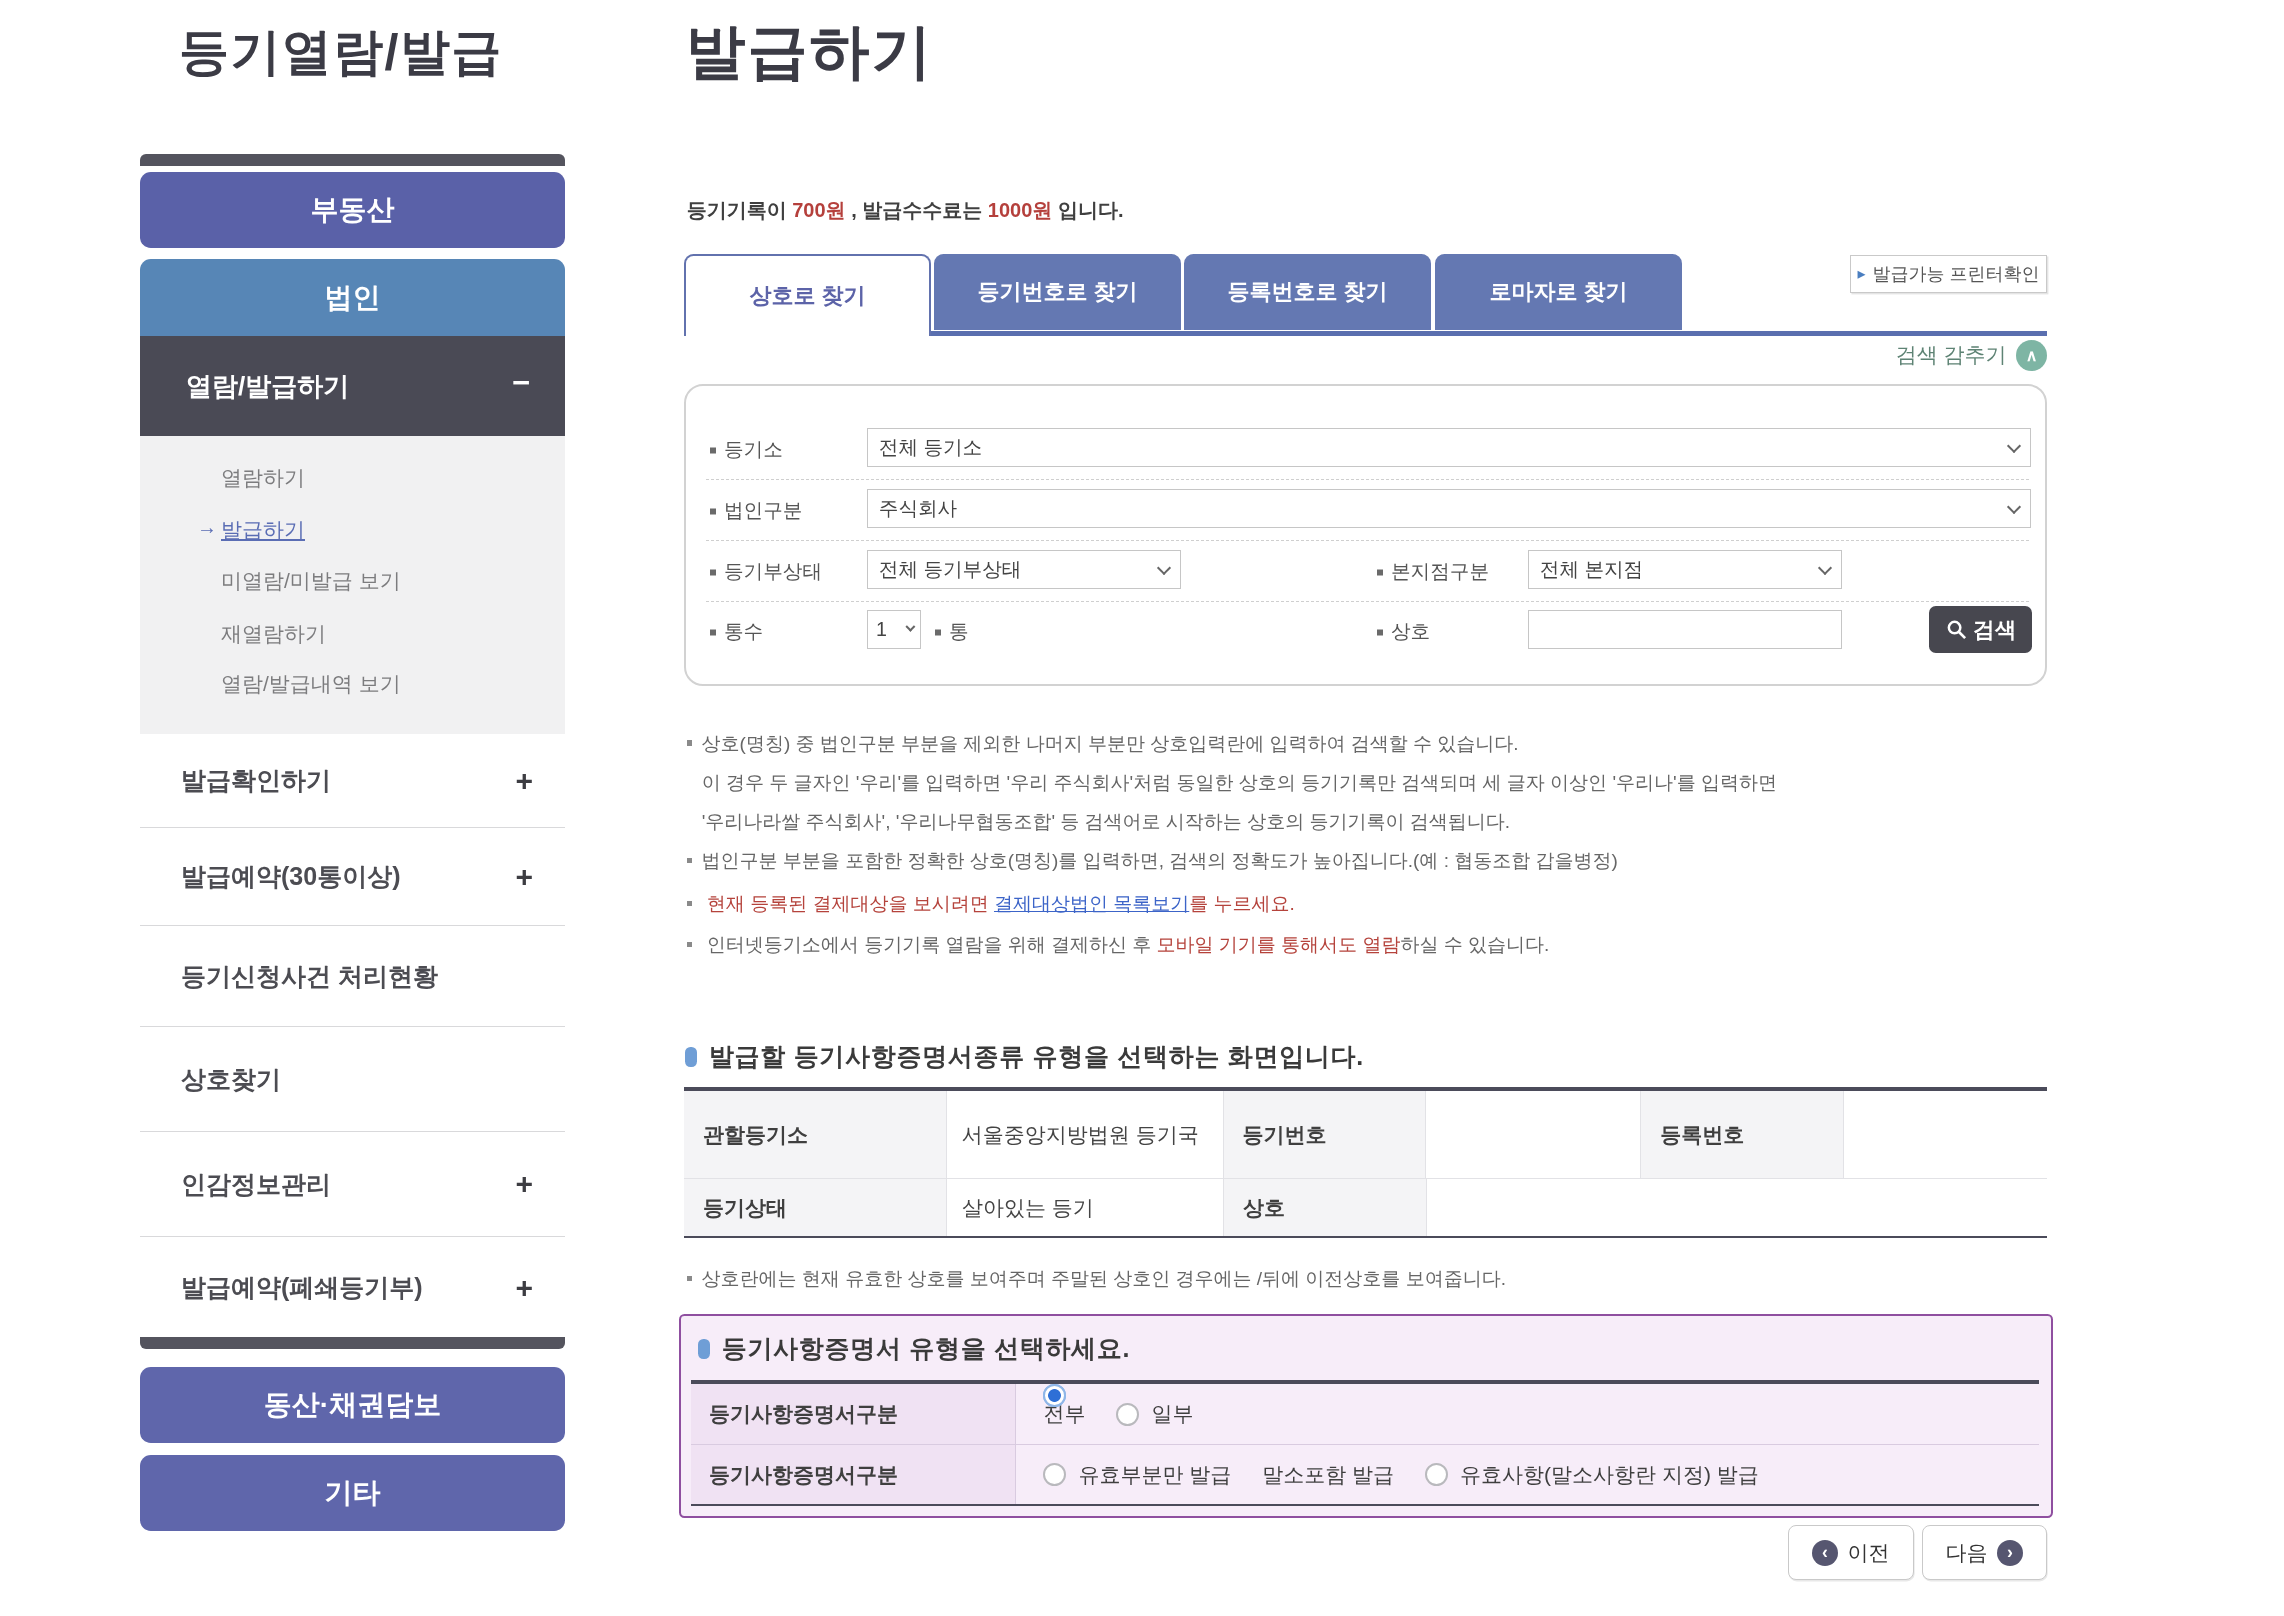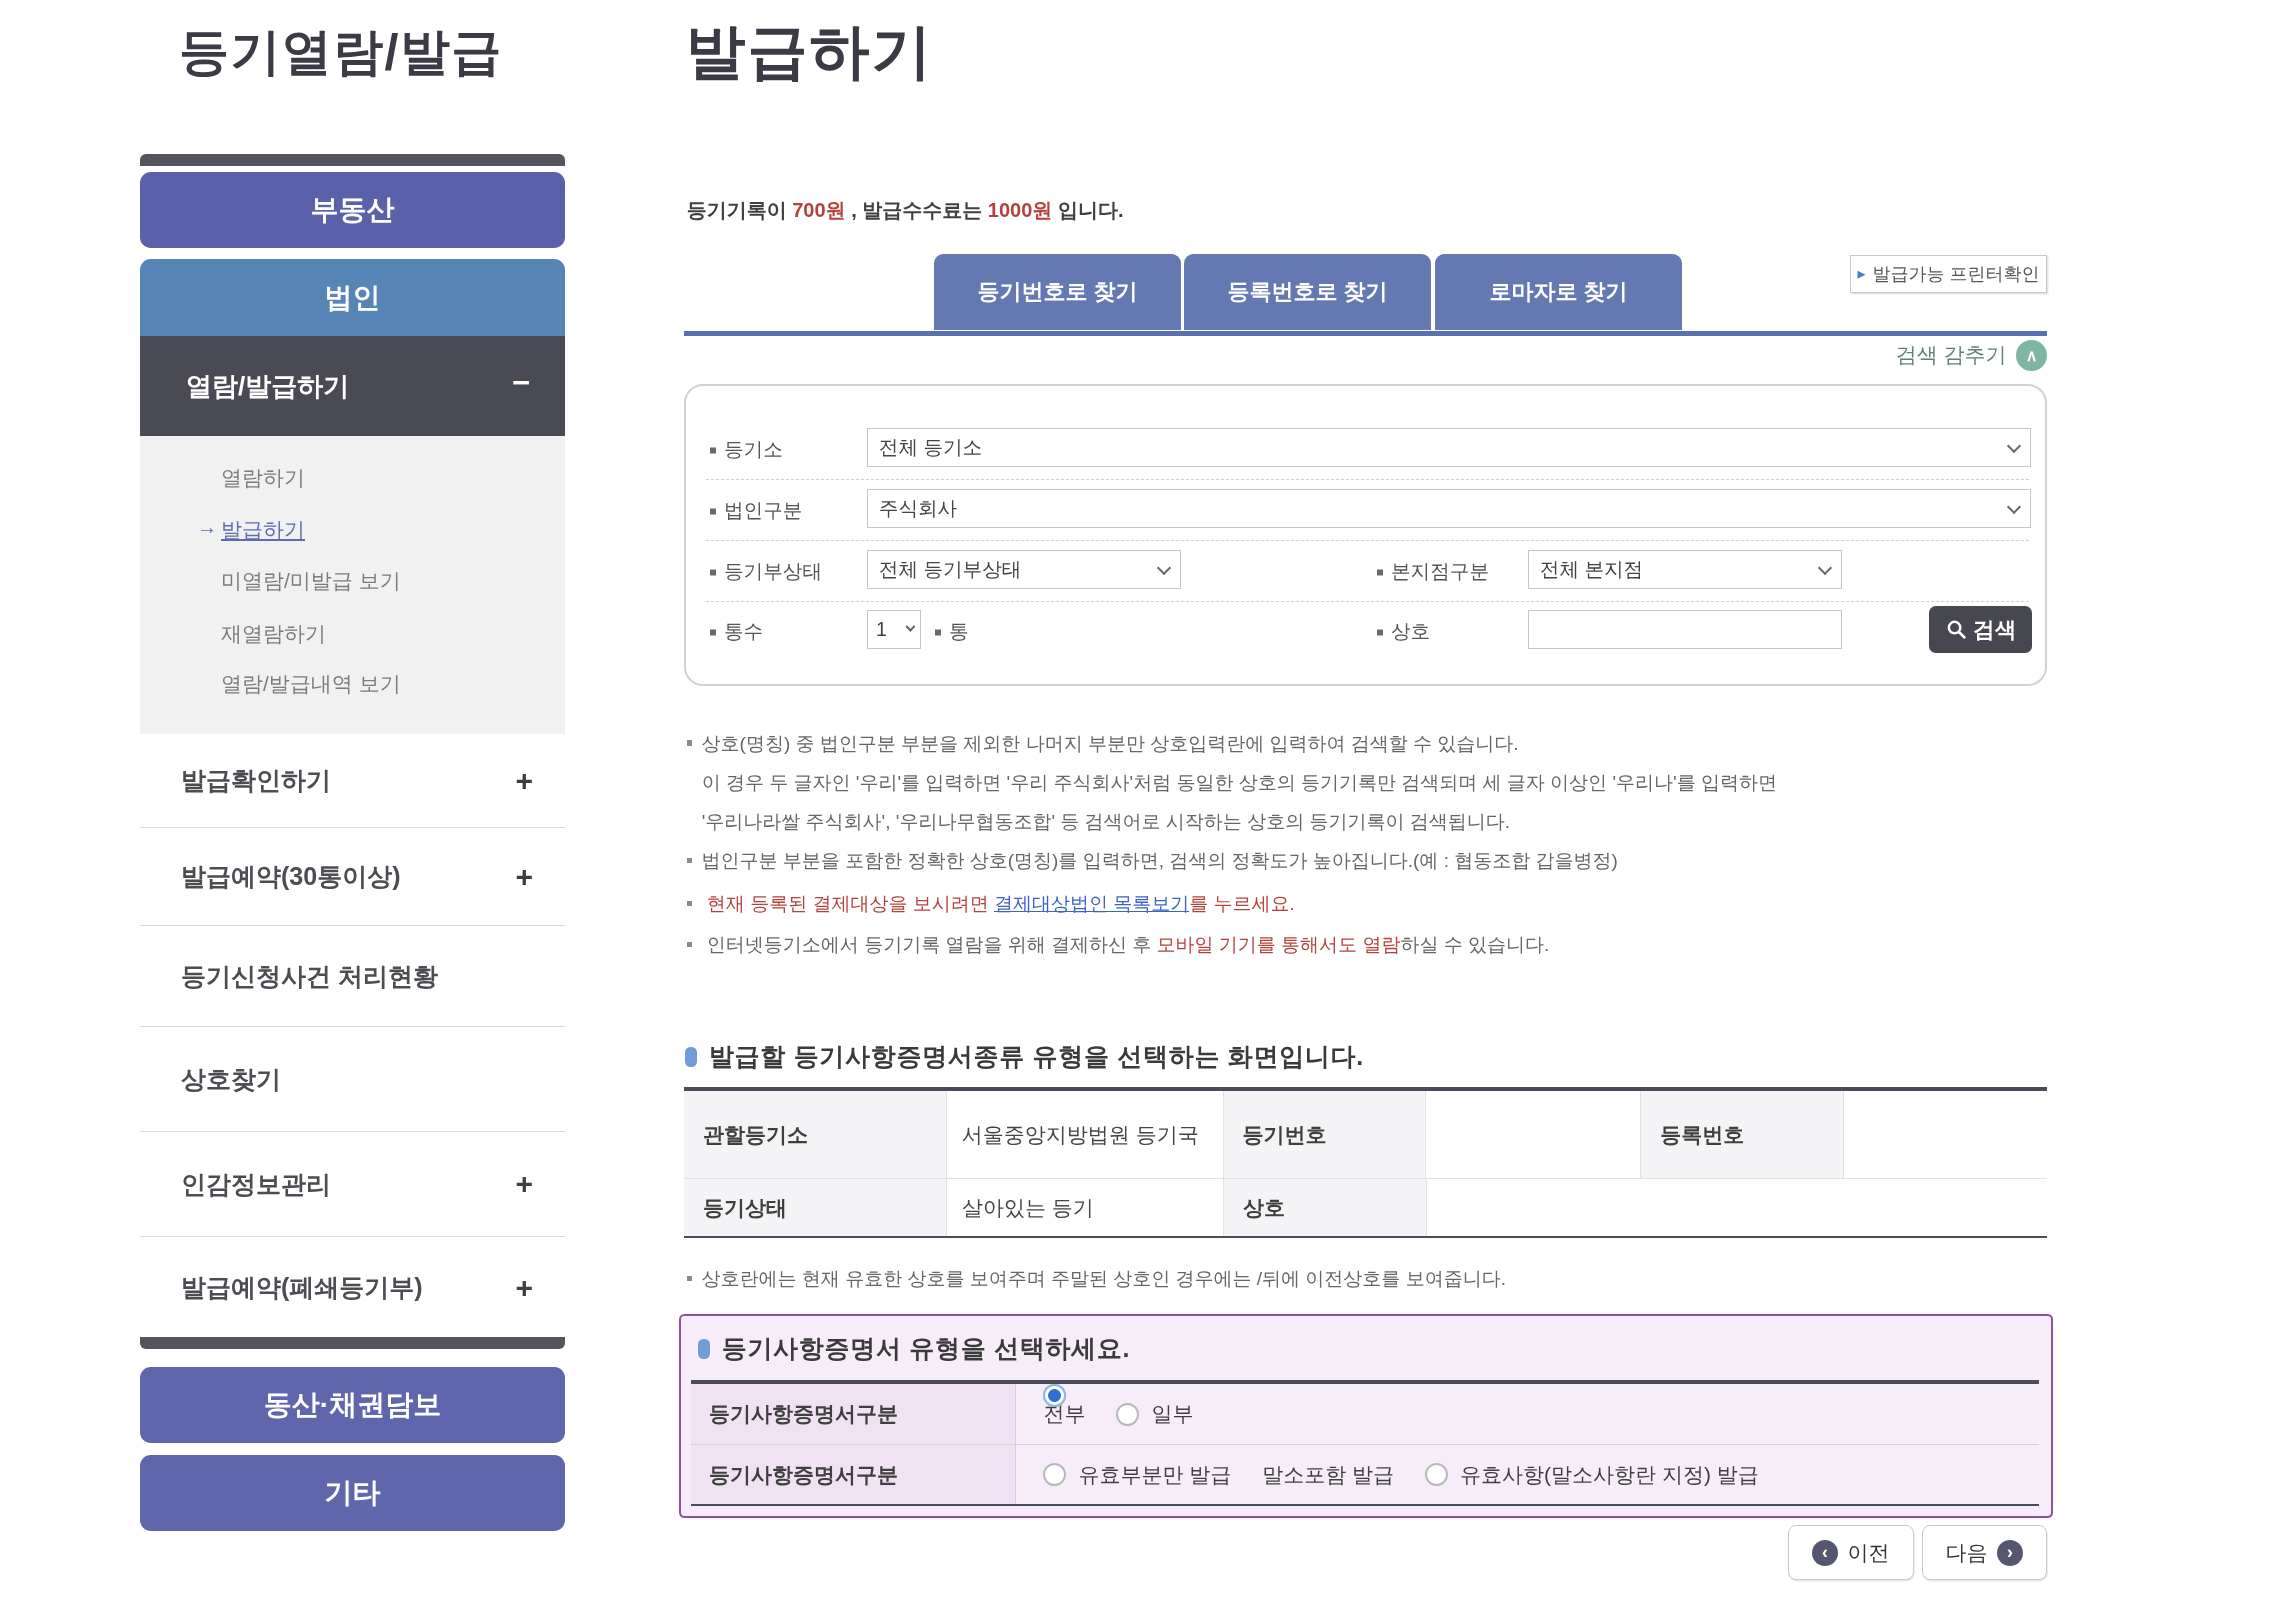--- a/index.html
+++ b/index.html
@@ -166,20 +166,21 @@
 
 <div class="main">
   <h1 class="main-title">발급하기</h1>
 
   <div class="fee-line">
     <span>등기기록이 </span><span class="fee-red">700원</span><span> , 발급수수료는 </span><span class="fee-red">1000원</span><span> 입니다.</span>
   </div>
 
   <div class="tabs-row">
     <div class="blueline"></div>
+    <div class="tab active" style="left:0;">상호로 찾기</div>
     <div class="tab" style="left:250px;">등기번호로 찾기</div>
     <div class="tab" style="left:500px;">등록번호로 찾기</div>
     <div class="tab" style="left:751px;">로마자로 찾기</div>
     <div class="printer-btn">
       <span class="arr">▸</span>
       <span>발급가능 프린터확인</span>
     </div>
   </div>
 
   <div class="toggle-row">

